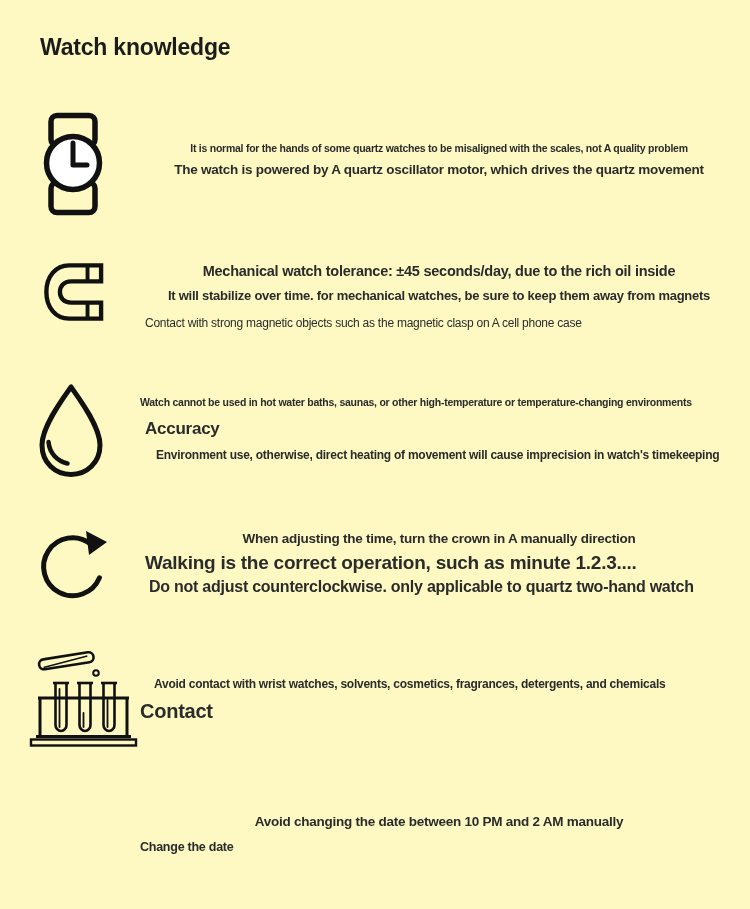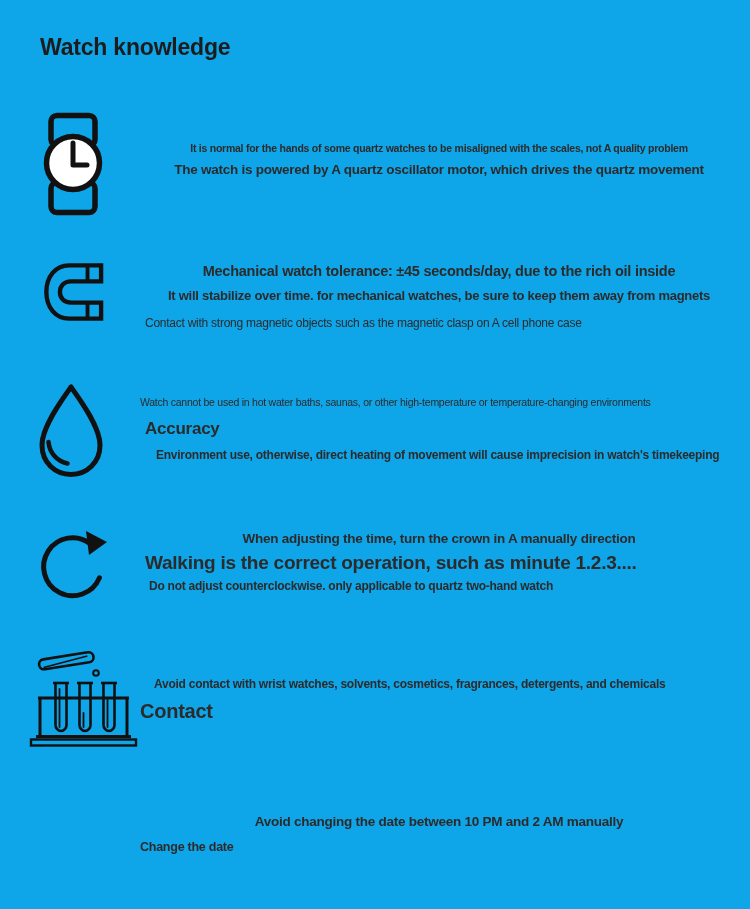--- a/index.html
+++ b/index.html
@@ -1,19 +1,19 @@
 <!DOCTYPE html>
 <html><head>
 <meta charset="utf-8">
 <style>
   html,body{margin:0;padding:0;background:#ffffff;}
   #canvas{
     position:relative;
     width:750px;height:909px;
-    background:#0ea5e9;
+    background:#fef9c3;
     overflow:hidden;
     font-family:"Liberation Sans", sans-serif;
     color:#262626;
   }
   .page-title{
     position:absolute;left:40px;top:34px;
     font-size:23px;font-weight:700;letter-spacing:-0.2px;color:#1c1c1c;
   }
   .icon{position:absolute;}
   .icon svg{display:block;width:100%;height:100%;}
@@ -24,28 +24,28 @@
   .s1{top:141px;}
   .s1a{font-size:10.5px;font-weight:600;line-height:15px;}
   .s1b{font-size:13.5px;font-weight:700;line-height:19px;margin-top:4px;}
   
   .s2{top:261px;}
   .s2a{font-size:14.5px;font-weight:700;line-height:20px;}
   .s2b{font-size:13px;font-weight:700;line-height:18px;margin-top:6px;}
   .s2c{font-size:12px;font-weight:500;line-height:16px;margin-top:10px;padding-left:5px;}
   
   .s3{top:395px;}
-  .s3a{font-size:10.5px;font-weight:400;line-height:15px;}
+  .s3a{font-size:10.5px;font-weight:700;line-height:15px;}
   .s3b{font-size:12px;font-weight:600;line-height:17px;margin-top:7px;padding-left:16px;}
   .s3c{font-size:17px;font-weight:700;line-height:23px;margin-top:7px;padding-left:5px;}
   
   .s4{top:528px;}
   .s4a{font-size:13.5px;font-weight:700;line-height:21px;}
   .s4b{font-size:19px;font-weight:700;line-height:21px;margin-top:3px;padding-left:5px;}
-  .s4c{font-size:12px;font-weight:700;line-height:21px;margin-top:3px;padding-left:9px;}
+  .s4c{font-size:16px;font-weight:700;line-height:21px;margin-top:3px;padding-left:9px;}
   
   .s5{top:676px;}
   .s5a{font-size:12px;font-weight:600;line-height:17px;padding-left:14px;}
   .s5b{font-size:20px;font-weight:700;line-height:28px;margin-top:4px;}
   
   .s6{top:812px;}
   .s6a{font-size:13.5px;font-weight:700;line-height:20px;}
   .s6b{font-size:12.5px;font-weight:700;line-height:18px;margin-top:6px;}
 </style>
 </head>

